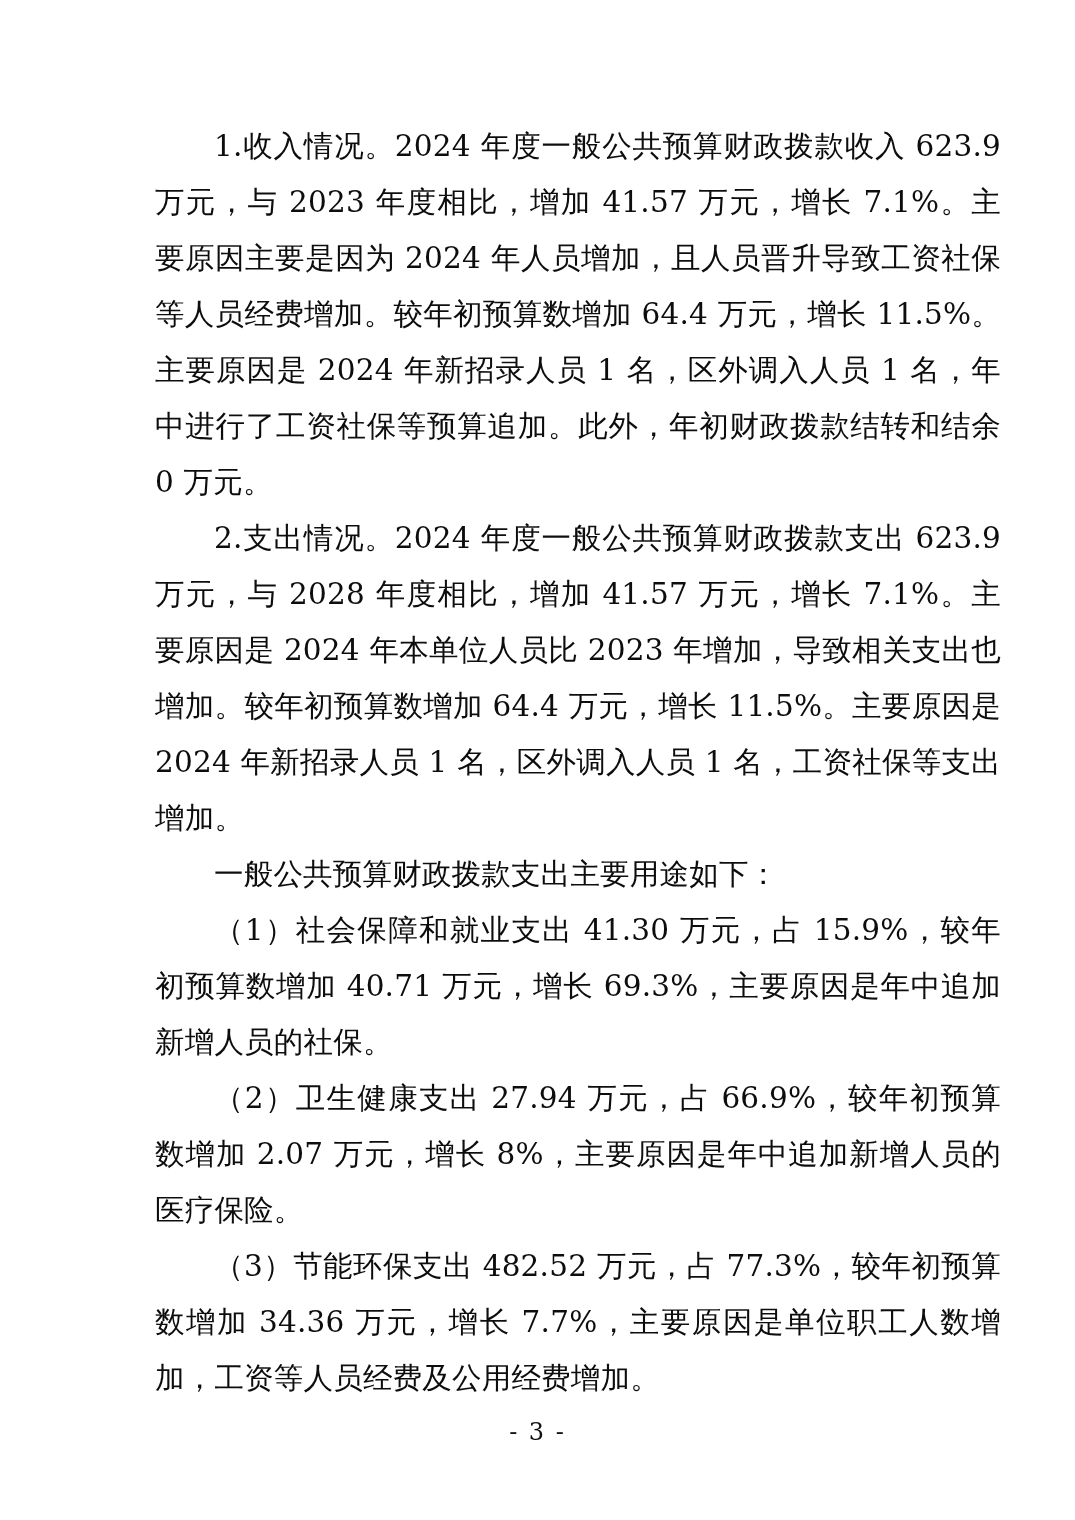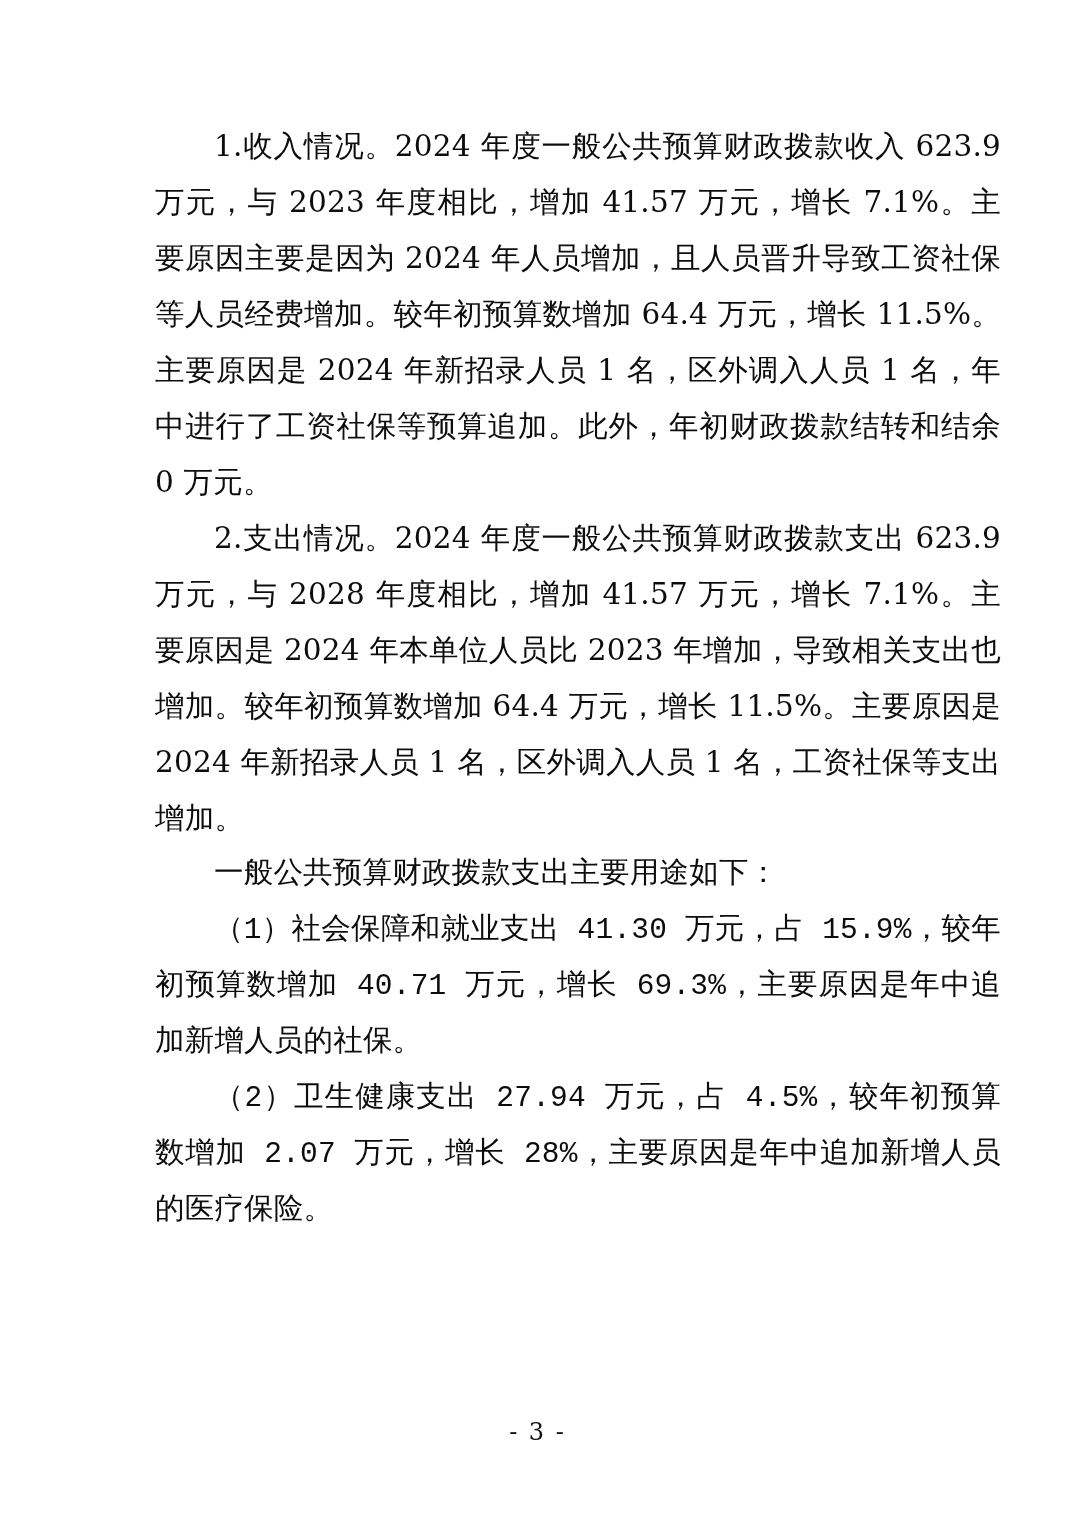--- a/index.html
+++ b/index.html
@@ -34,21 +34,20 @@
   .para {
     margin: 0;
     text-indent: 2em;
     white-space: pre-wrap;
   }
   .para + .para {
     margin-top: 0px;
   }
   .gap {
     margin-top: 6px;
-    font-family: Liberation Mono, monospace;
   }
   .footer {
     position: absolute;
     left: 0;
     bottom: 74px;
     width: 100%;
     text-align: center;
     font-size: 24px;
     font-family: "DejaVu Serif", "Liberation Serif", serif;
     color: #111;
@@ -57,16 +56,17 @@
 </style>
 </head>
 <body>
 
 <div class="page">
   <div class="body-text">
     <p class="para">1.收入情况。2024 年度一般公共预算财政拨款收入 623.9 万元，与 2023 年度相比，增加 41.57 万元，增长 7.1%。主要原因主要是因为 2024 年人员增加，且人员晋升导致工资社保等人员经费增加。较年初预算数增加 64.4 万元，增长 11.5%。主要原因是 2024 年新招录人员 1 名，区外调入人员 1 名，年中进行了工资社保等预算追加。此外，年初财政拨款结转和结余 0 万元。</p>
     <p class="para">2.支出情况。2024 年度一般公共预算财政拨款支出 623.9 万元，与 2028 年度相比，增加 41.57 万元，增长 7.1%。主要原因是 2024 年本单位人员比 2023 年增加，导致相关支出也增加。较年初预算数增加 64.4 万元，增长 11.5%。主要原因是 2024 年新招录人员 1 名，区外调入人员 1 名，工资社保等支出增加。</p>
     <p class="para gap">一般公共预算财政拨款支出主要用途如下：</p>
     <p class="para gap">（1）社会保障和就业支出 41.30 万元，占 15.9%，较年初预算数增加 40.71 万元，增长 69.3%，主要原因是年中追加新增人员的社保。</p>
-    <p class="para gap">（2）卫生健康支出 27.94 万元，占 4.5%，较年初预算数增加 2.07 万元，增长 28%，主要原因是年中追加新增人员的医疗保险。</p>
+    <p class="para gap">（2）卫生健康支出 27.94 万元，占 66.9%，较年初预算数增加 2.07 万元，增长 8%，主要原因是年中追加新增人员的医疗保险。</p>
+    <p class="para gap">（3）节能环保支出 482.52 万元，占 77.3%，较年初预算数增加 34.36 万元，增长 7.7%，主要原因是单位职工人数增加，工资等人员经费及公用经费增加。</p>
   </div>
   <div class="footer">- 3 -</div>
 </div>
 
 </body></html>

